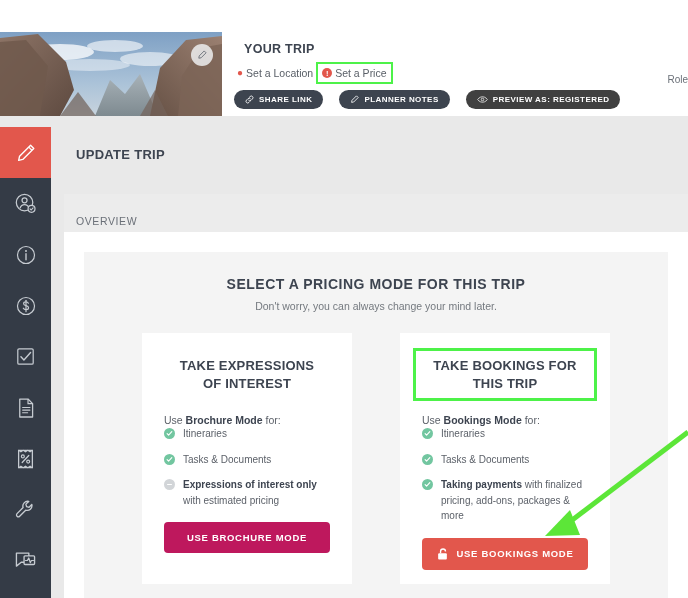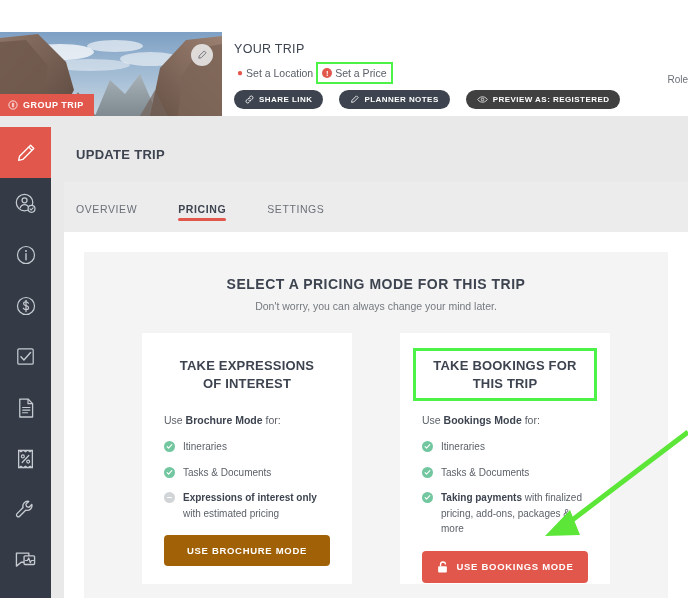--- a/index.html
+++ b/index.html
@@ -52,22 +52,23 @@
   }
   .group-trip-badge {
     position: absolute; left: 0; bottom: 0;
     background: #e2574c; color: #fff;
     font-size: 9px; font-weight: bold; letter-spacing: 0.5px;
     padding: 6px 10px 6px 8px;
     display: flex; align-items: center; gap: 5px;
   }
   .trip-info { position: absolute; left: 234px; top: 10px; }
   .trip-title {
-    font-size: 12.5px; font-weight: normal; color: #3d4450;
+    font-size: 12.5px; font-weight: bold; color: #3d4450;
     letter-spacing: 0.3px;
+    margin-left: 10px;
   }
   .trip-meta {
     margin-top: 9px; display: flex; align-items: center; gap: 3px;
     font-size: 10.5px; color: #5a6068;
   }
   .meta-item { display: flex; align-items: center; gap: 3px; padding: 2px 3px; }
   .meta-item.hl { outline: 2.5px solid #4df249; outline-offset: 1px; }
   .pin { color: #e2574c; font-size: 10px; line-height: 1; }
   .excl {
     width: 10px; height: 10px; border-radius: 50%; background: #e2574c;
@@ -111,23 +112,23 @@
   .page-title-bar {
     position: absolute; left: 13px; top: 0; width: 624px; height: 55px;
     background: #e9e9e9;
     display: flex; align-items: center;
   }
   .page-title {
     font-size: 13px; font-weight: bold; color: #3d4450;
     letter-spacing: 0.3px; padding-left: 12px;
   }
   .tabs {
-    position: absolute; left: 13px; top: 55px; width: 624px; height: 50px;
+    position: absolute; left: 13px; top: 67px; width: 624px; height: 50px;
     background: #ececec;
-    display: flex; align-items: flex-start; padding-left: 12px; padding-top: 21px;
+    display: flex; align-items: flex-start; padding-left: 12px; padding-top: 21px; flex-direction: column;
   }
   .tab {
     font-size: 10.5px; color: #6b7078; letter-spacing: 0.6px;
     margin-right: 41px; padding-bottom: 6px; cursor: pointer;
     position: relative;
   }
   .tab.active { color: #3d4450; font-weight: bold; }
   .tab.active::after {
     content: ""; position: absolute; left: 0; right: 0; bottom: 0;
     height: 3px; background: #e2574c; border-radius: 2px;
@@ -157,41 +158,41 @@
     font-size: 13px; font-weight: bold; color: #3d4450;
     text-align: center; line-height: 1.35; letter-spacing: 0.2px;
   }
   .card-title.hl {
     outline: 3px solid #4df249; outline-offset: 6px;
   }
   .card-lead {
     margin-top: 22px; font-size: 10.5px; color: #5c6169;
   }
   .card-lead b { color: #3d4450; }
-  .feat-list { margin-top: 13px; }
+  .feat-list { }
   .feat {
     display: flex; gap: 8px; margin-bottom: 10px;
     font-size: 10px; color: #5c6169; line-height: 1.55;
   }
   .feat b { color: #3d4450; text-align: right; }
   .tick {
     flex: 0 0 auto; width: 11px; height: 11px; border-radius: 50%;
     background: #72c6a0; margin-top: 2px;
     display: flex; align-items: center; justify-content: center;
   }
   .tick.muted { background: #d2d5d8; }
   .tick svg { display: block; }
   .card-btn-wrap { margin-top: 14px; display: flex; justify-content: center; }
   .mode-btn {
     width: 174px; padding: 10px 0; border: none; border-radius: 4px;
     color: #fff; font-size: 9.5px; font-weight: bold; letter-spacing: 0.7px;
     cursor: pointer;
     display: flex; align-items: center; justify-content: center; gap: 9px;
   }
-  .mode-btn.brochure { background: #a16207; }
+  .mode-btn.brochure { background: #be185d; }
   .mode-btn.bookings { background: #e2574c; }
 
   .arrow-overlay {
     position: absolute; left: 0; top: 0; width: 688px; height: 598px;
     pointer-events: none;
   }
 </style>
 </head>
 <body>
 
@@ -232,28 +233,20 @@
         <path d="M222 4 L186 8 L160 36 L150 84 L222 84 Z" fill="url(#rockR)"></path>
         <path d="M222 12 L200 16 L182 44 L178 84 L222 84 Z" fill="#7c6456" opacity="0.8"></path>
         <path d="M60 84 L78 60 L96 84 Z" fill="#6f6057" opacity="0.7"></path>
         <path d="M140 84 L155 58 L168 84 Z" fill="#74635a" opacity="0.7"></path>
       </svg>
       <div class="photo-edit">
         <svg width="10" height="10" viewBox="0 0 16 16">
           <path d="M11.5 1.5l3 3-8 8-3.6.6.6-3.6z" fill="none" stroke="#5d636b" stroke-width="1.3" stroke-linejoin="round"></path>
         </svg>
       </div>
-      <div class="group-trip-badge">
-        <svg width="10" height="10" viewBox="0 0 16 16">
-          <circle cx="8" cy="8" r="6.6" fill="none" stroke="#ffffff" stroke-width="1.3"></circle>
-          <rect x="6.3" y="4.6" width="1.2" height="6.8" fill="#ffffff"></rect>
-          <rect x="8.6" y="4.6" width="1.2" height="6.8" fill="#ffffff"></rect>
-        </svg>
-        <span>GROUP TRIP</span>
-      </div>
     </div>
 
     <div class="trip-info">
       <div class="trip-title">YOUR TRIP</div>
 
       <div class="trip-meta">
         <div class="meta-item">
           <span class="pin">●</span>
           <span>Set a Location</span>
         </div>

